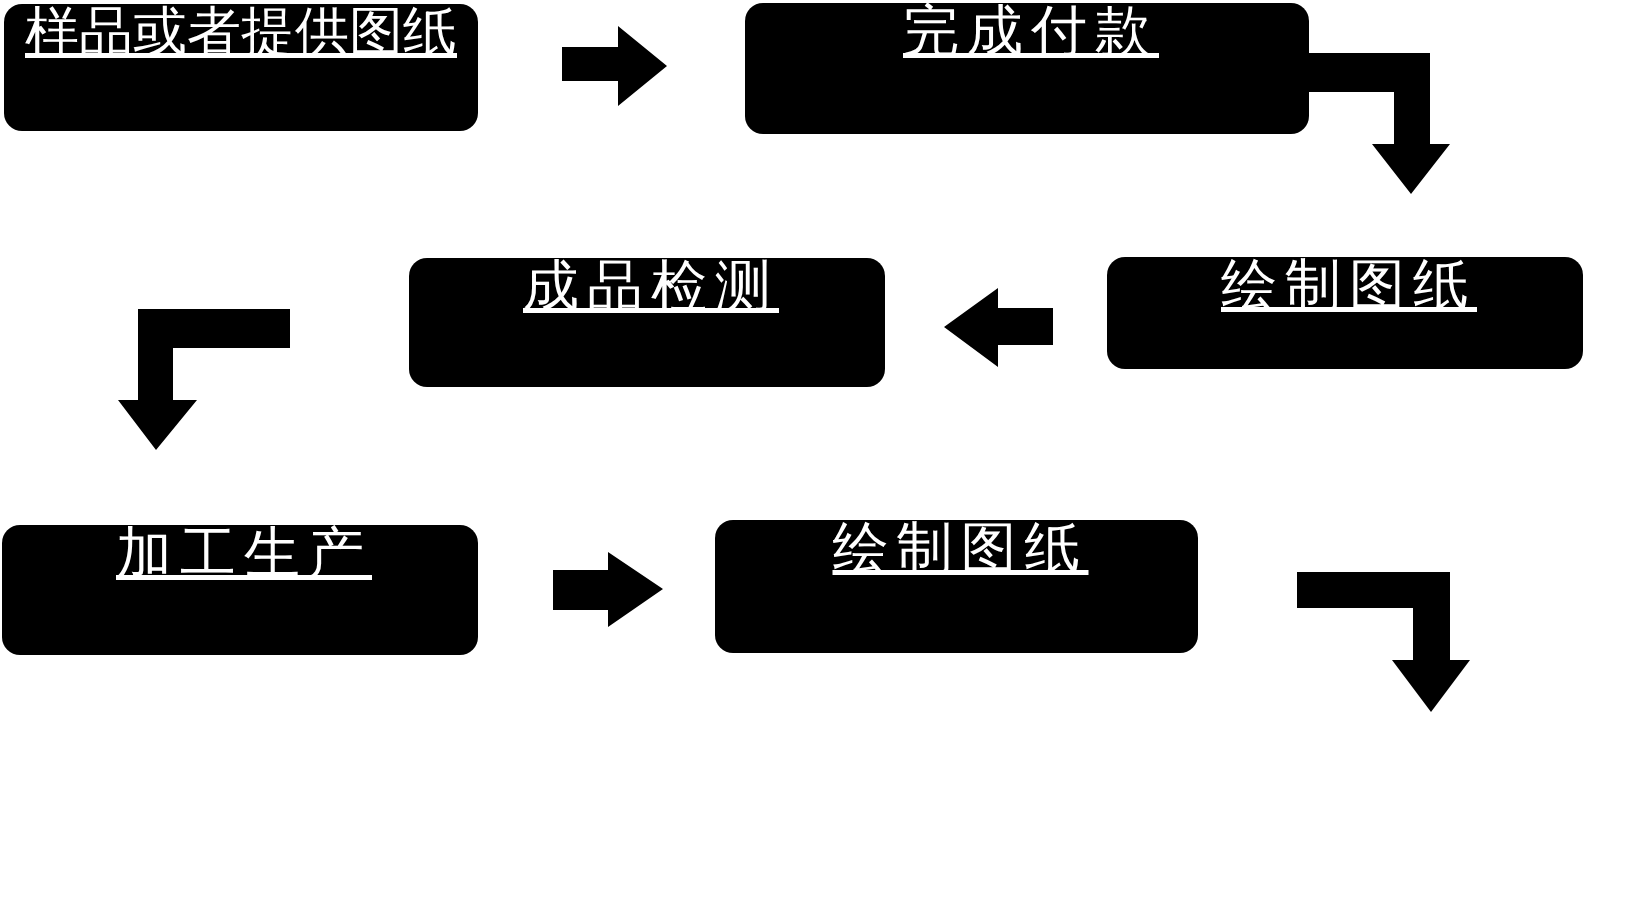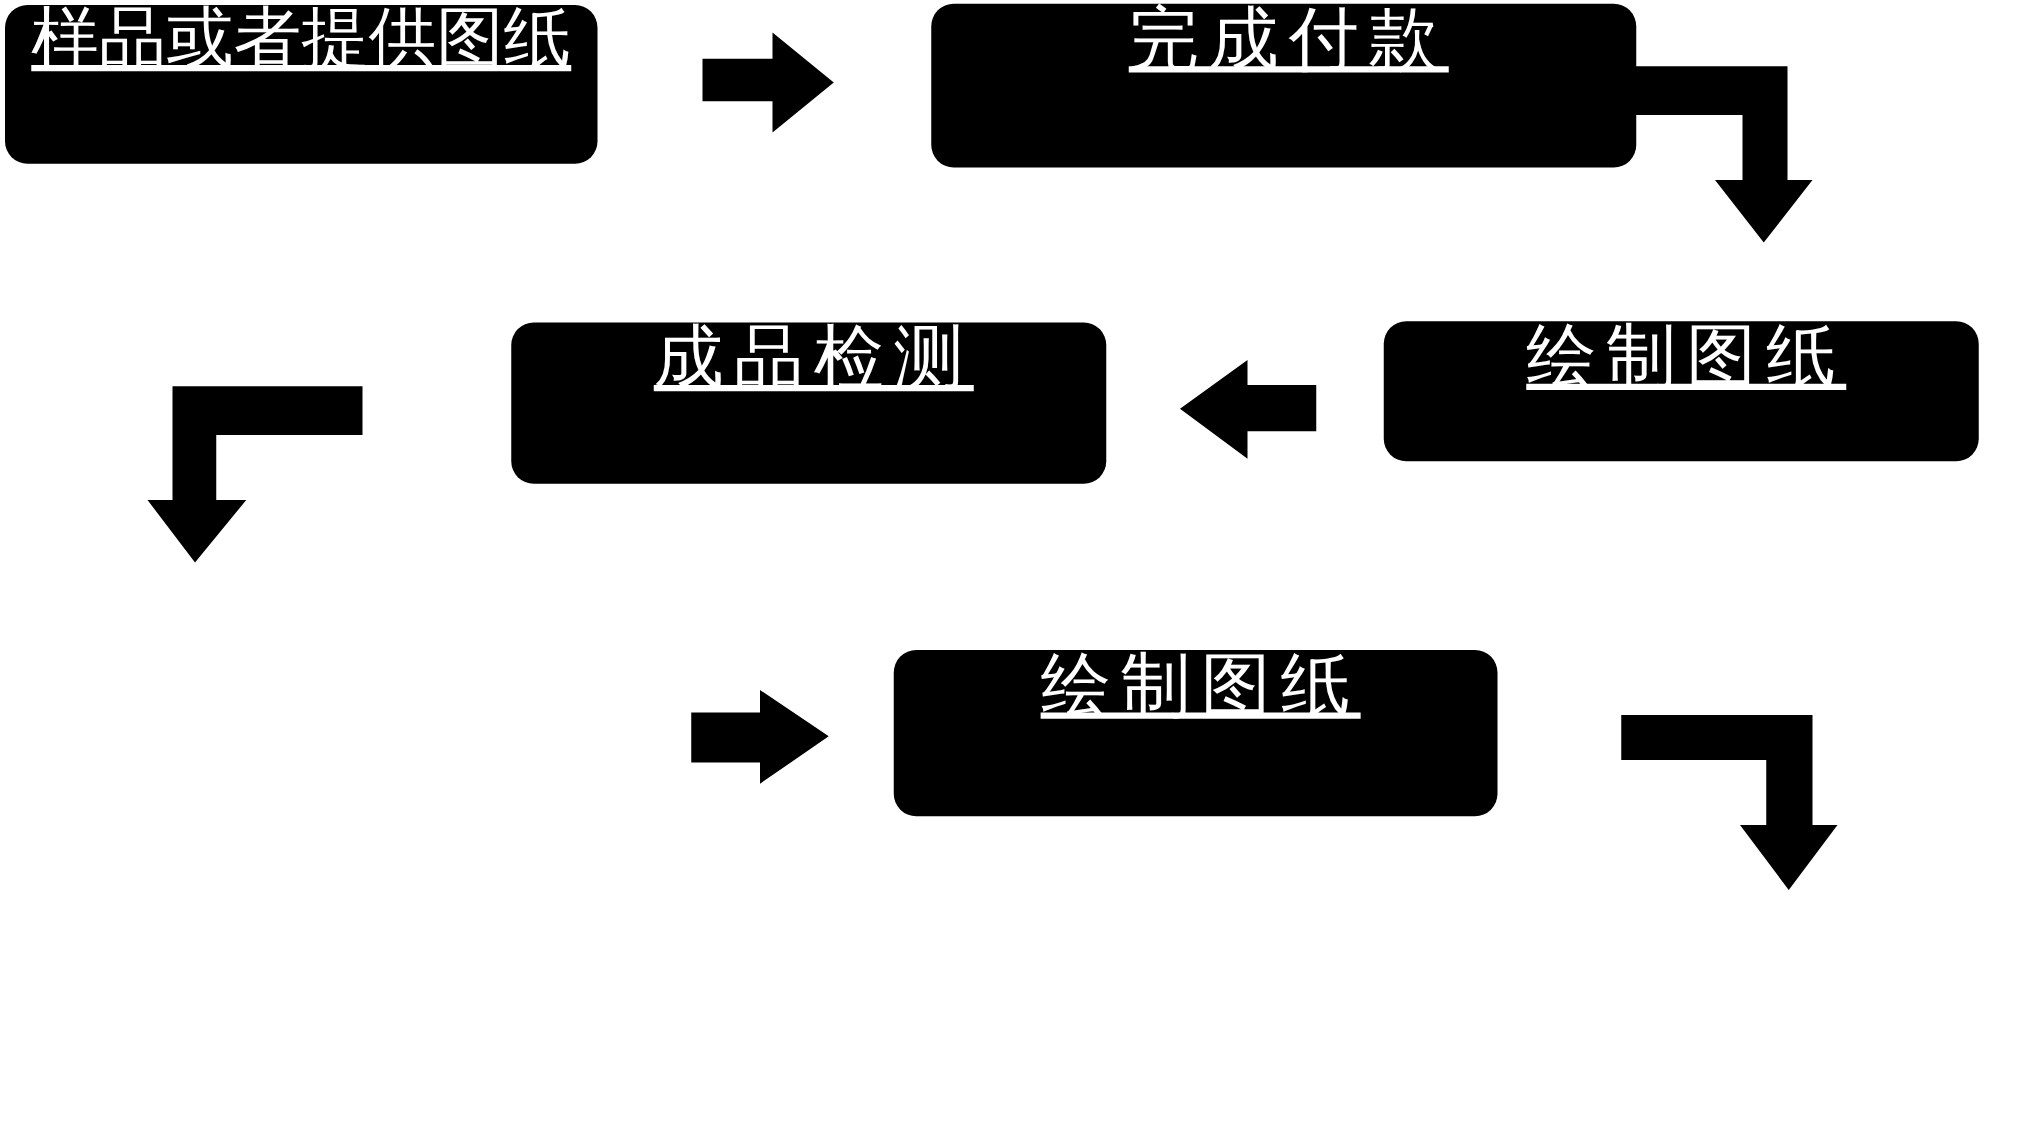--- a/index.html
+++ b/index.html
@@ -88,19 +88,22 @@
   </div>
 
   <div class="node node-drawing">
     <span class="label">绘制图纸</span>
   </div>
 
   <div class="node node-confirm">
     <span class="label">成品检测</span>
   </div>
 
+  <div class="node node-production">
+    <span class="label">加工生产</span>
+  </div>
 
   <div class="node node-inspection">
     <span class="label">绘制图纸</span>
   </div>
 
 
 </div>
 
 </body></html>

